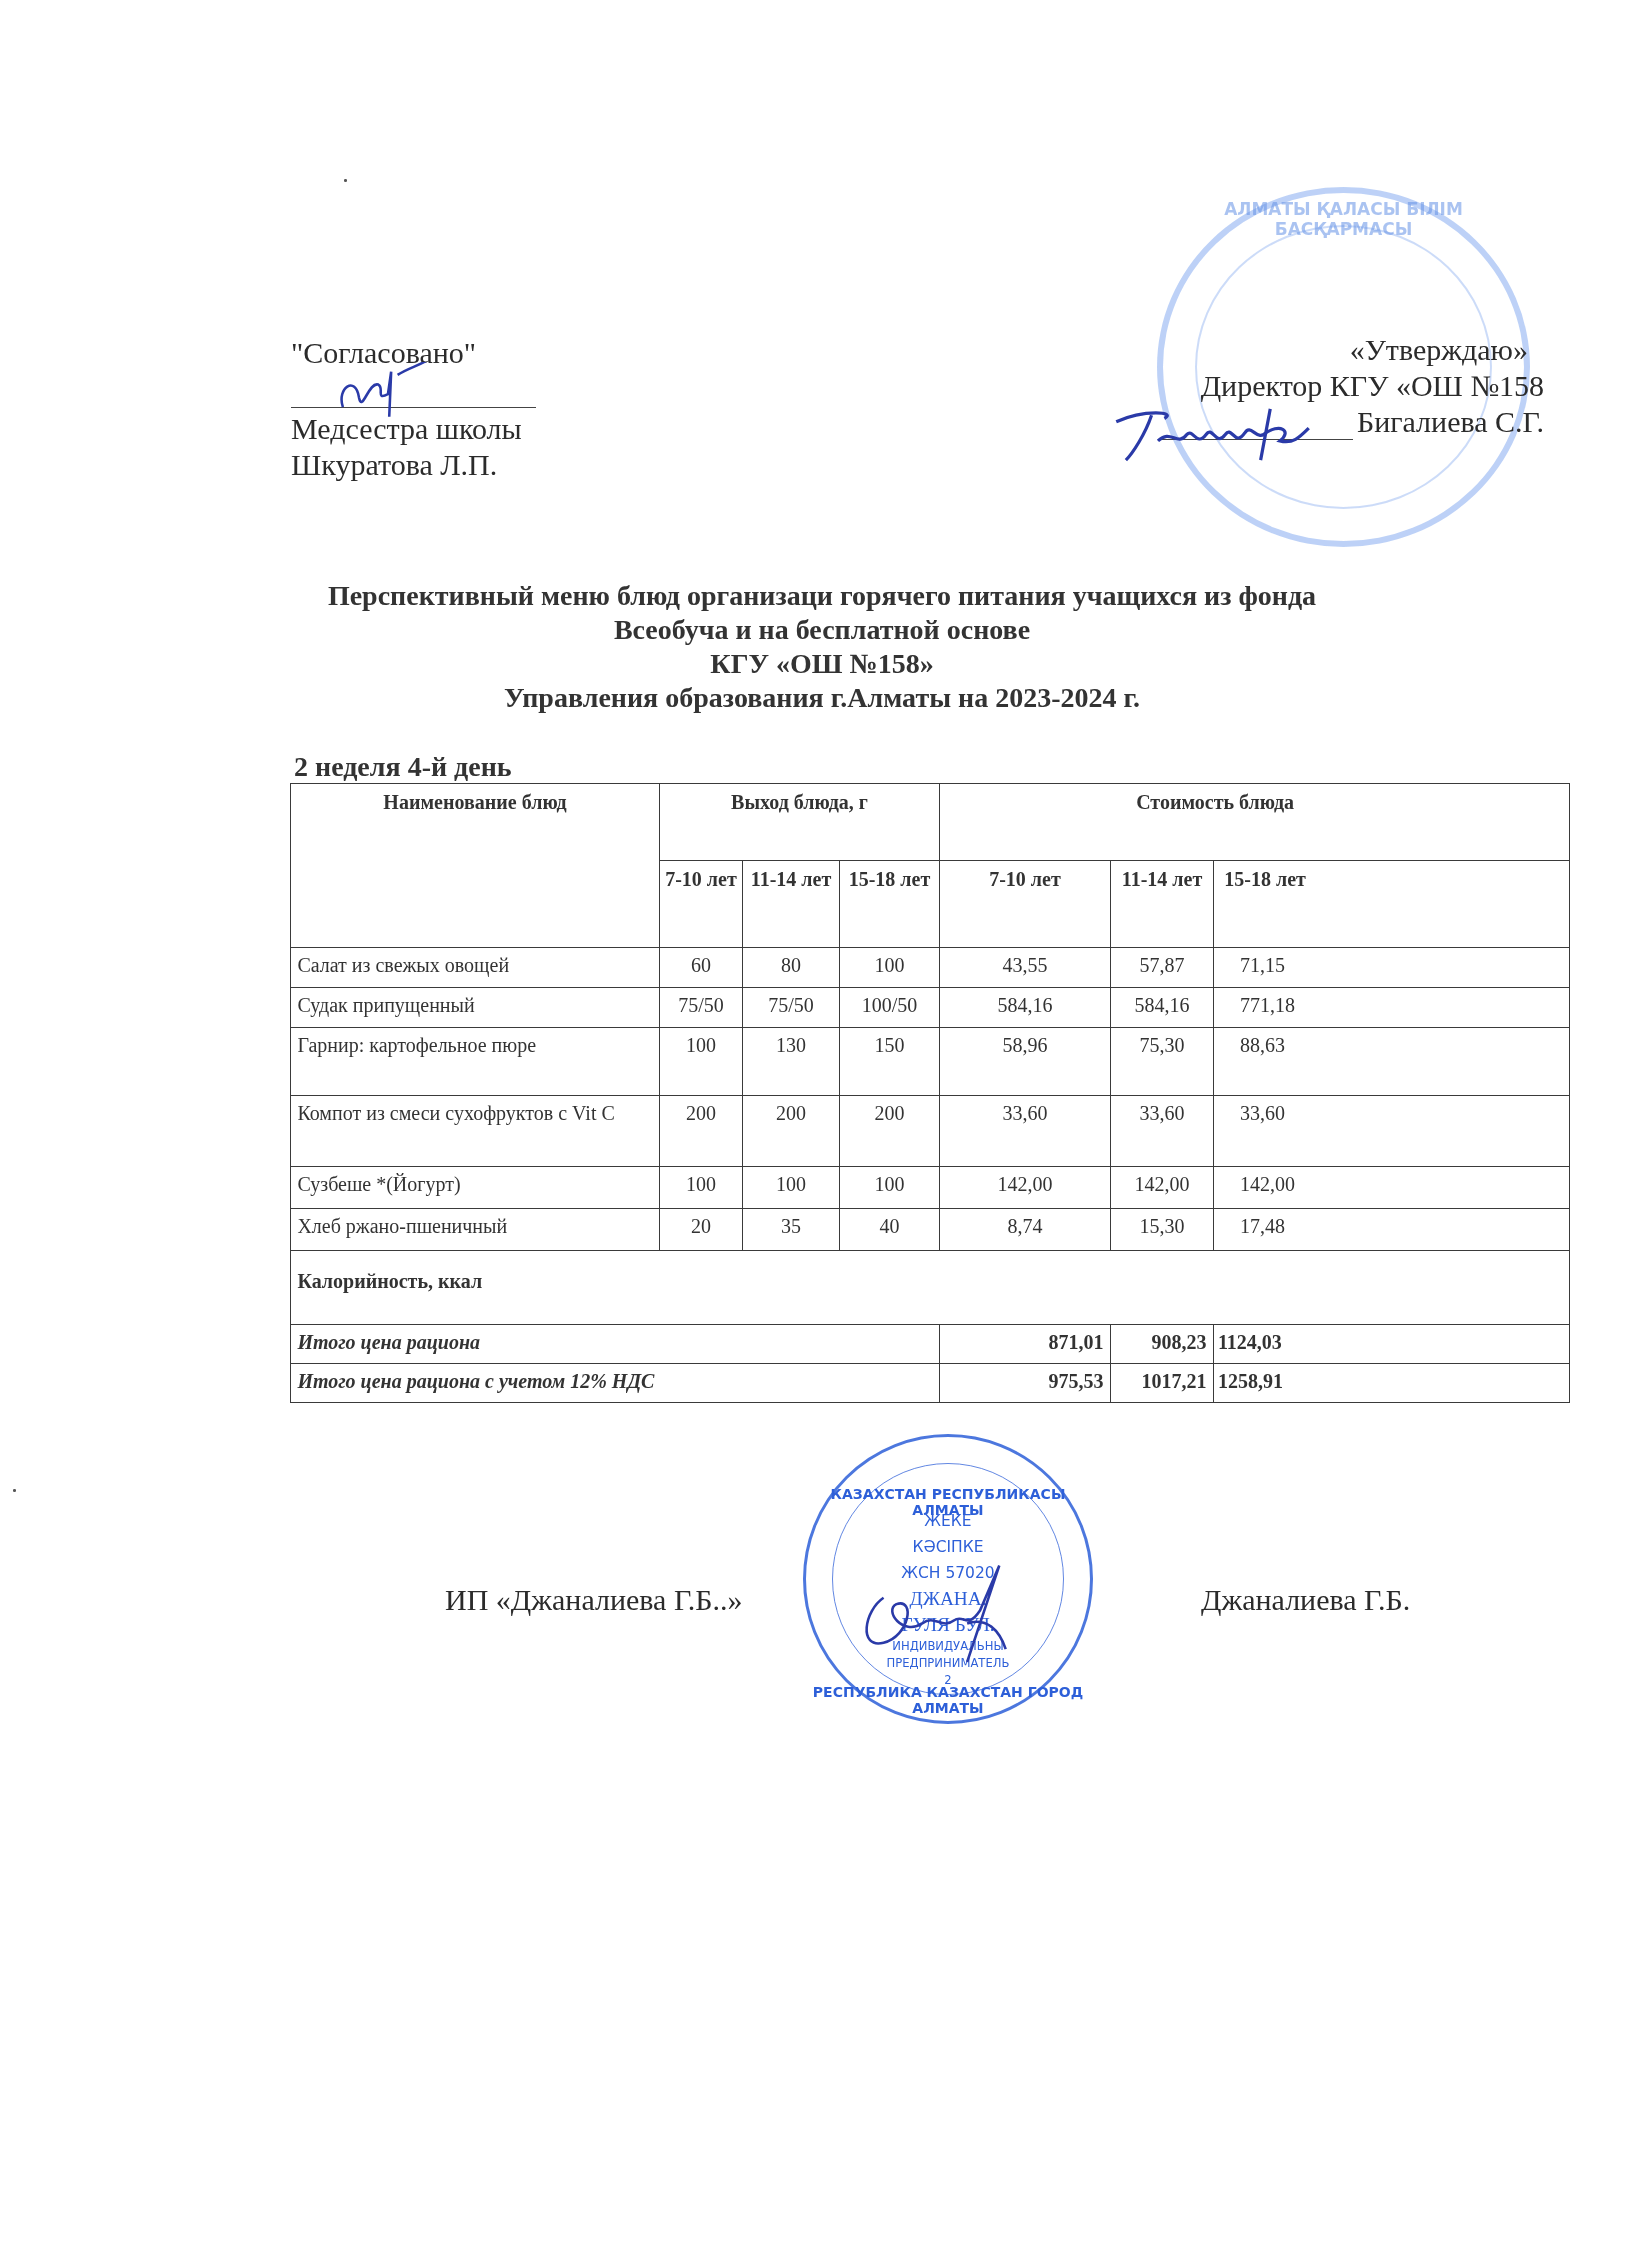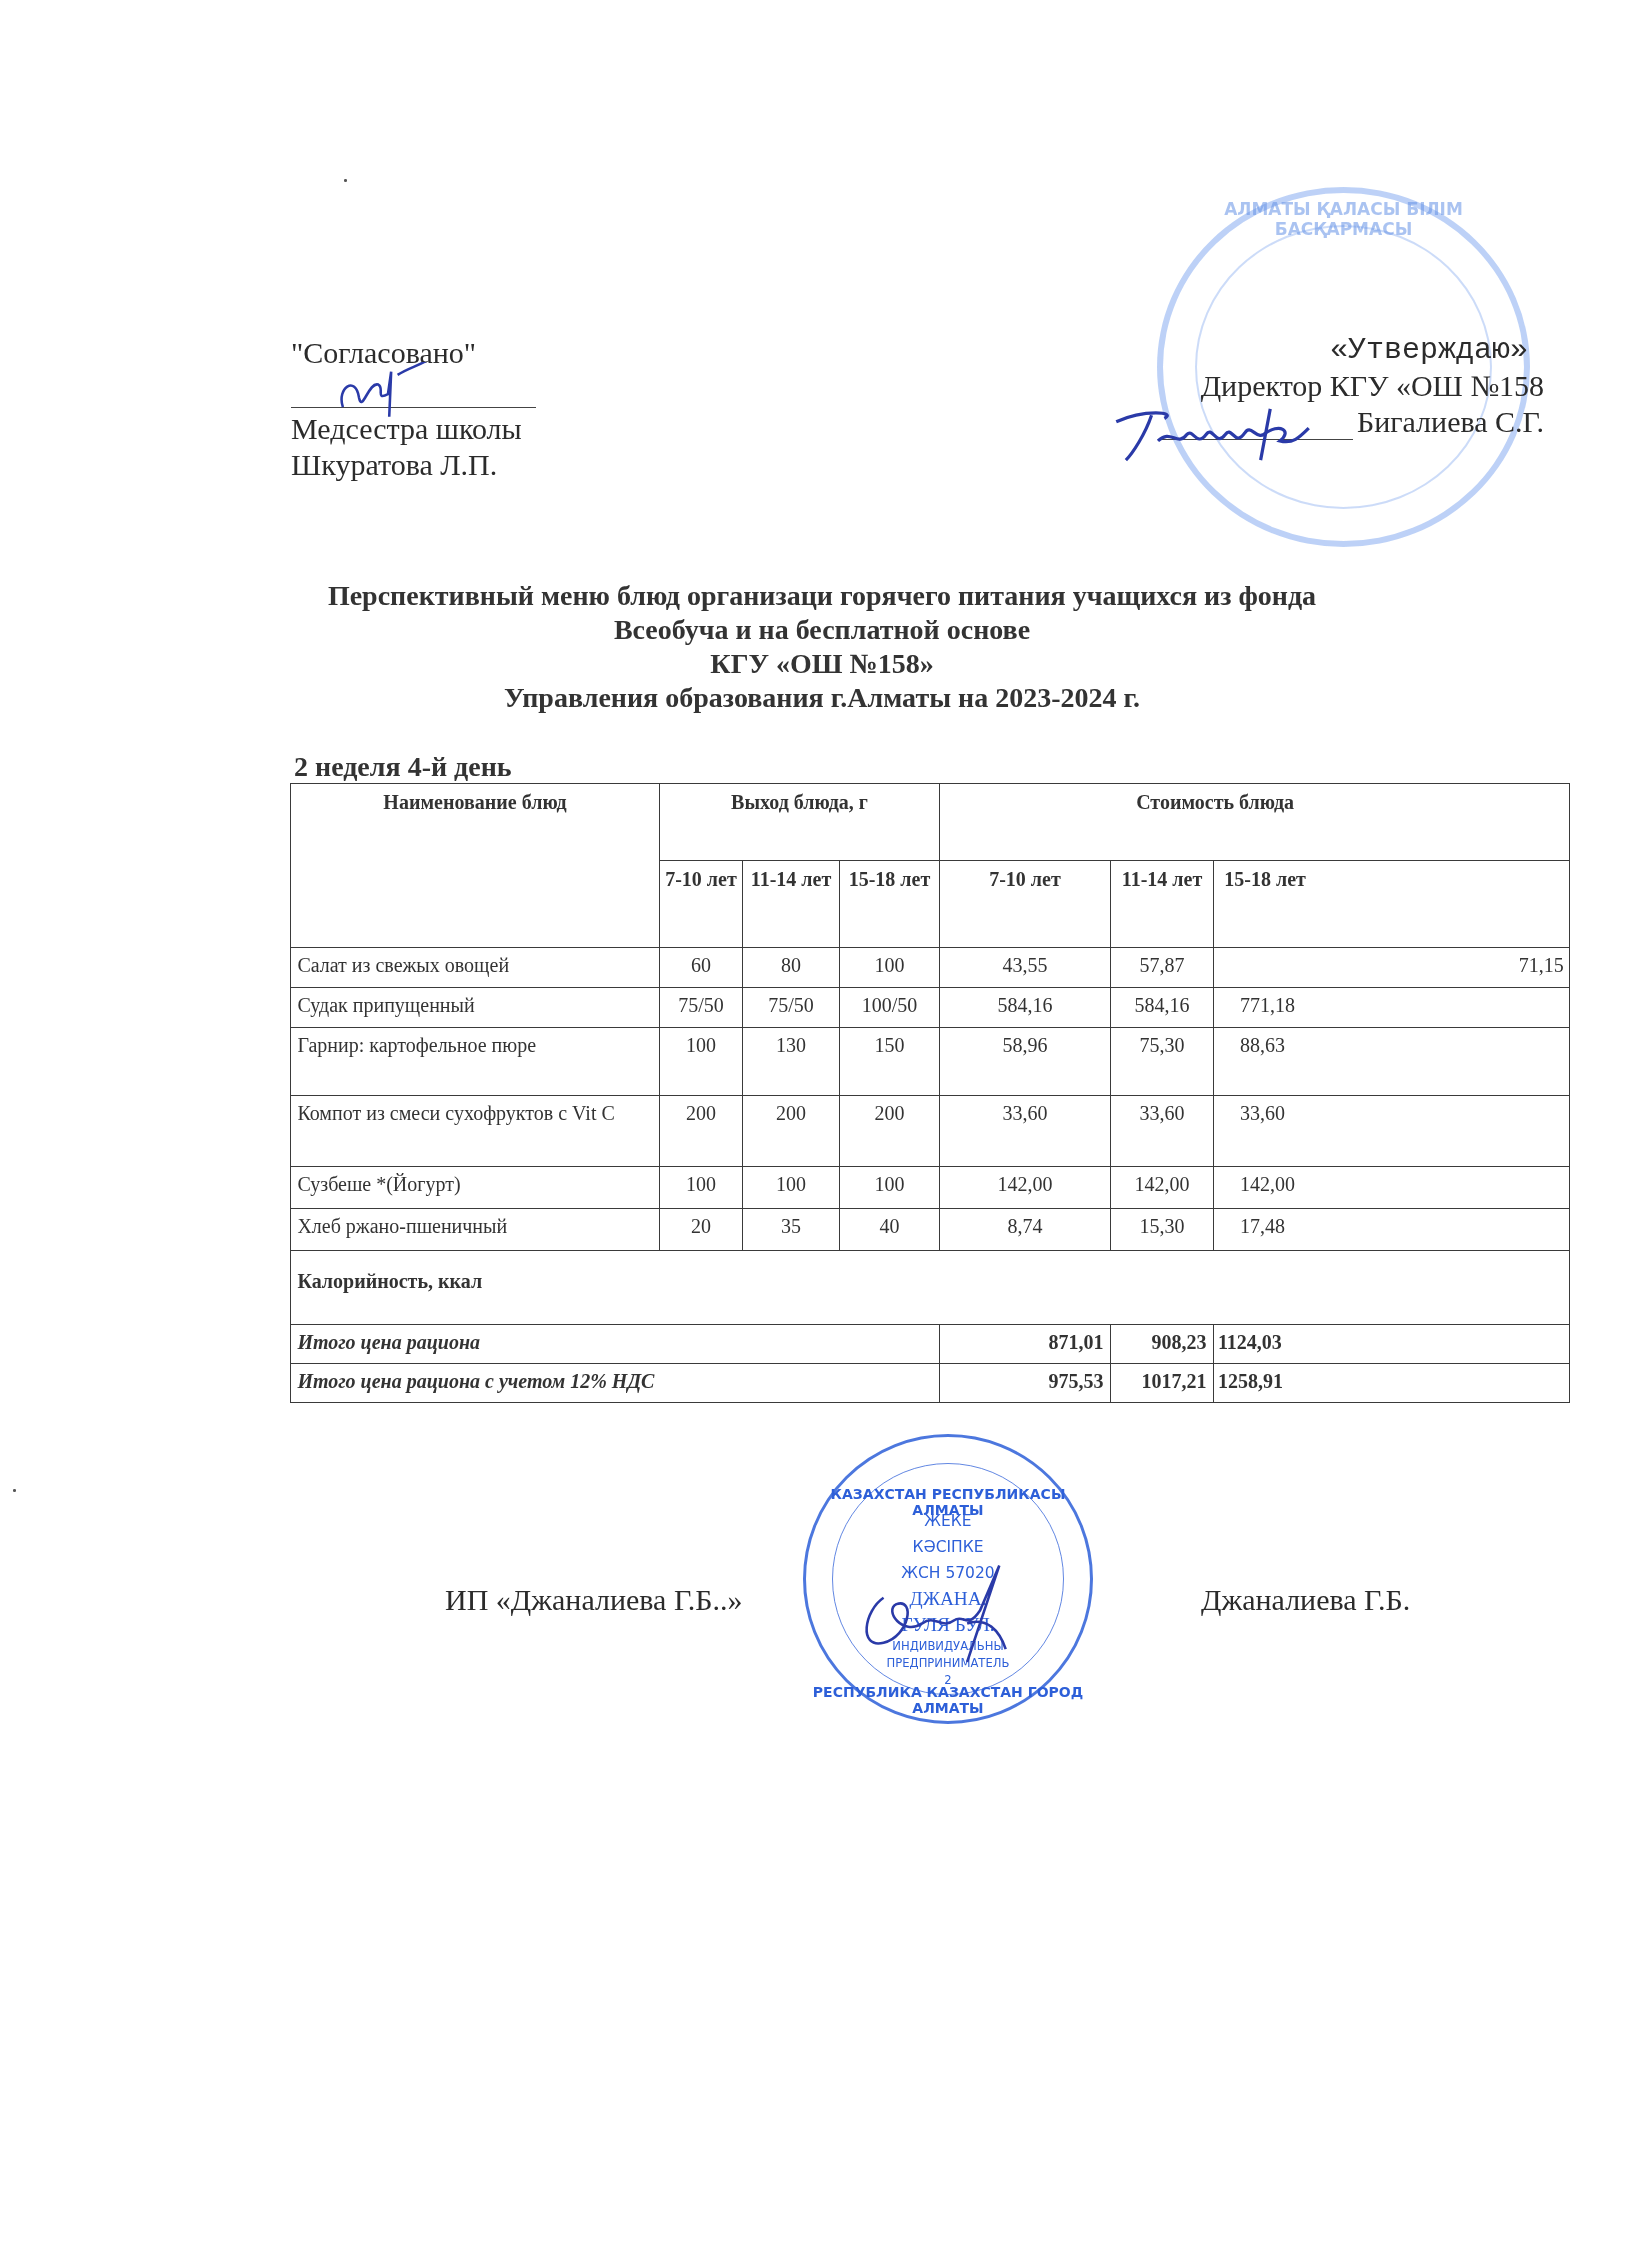--- a/index.html
+++ b/index.html
@@ -78,21 +78,21 @@
   <div class="line">
     <svg class="sig" width="103" height="58" style="left:39px;top:-19.3px;" viewBox="0 0 160 90">
       <path d="M20 70 C10 40, 40 20, 45 55 C50 80, 60 30, 75 35 C85 40, 70 60, 90 50 L95 15 L92 85 M105 20 C120 10, 140 5, 155 -5" stroke="#2a3aa8" stroke-width="4" fill="none"></path>
     </svg>
   </div>
   <div class="role">Медсестра школы</div>
   <div>Шкуратова Л.П.</div>
 </div>
 
 <div class="abs txt" id="approve" style="width:419px;">
-  <div style="padding-right:16px;font-family:Liberation Mono, monospace;">«Утверждаю»</div>
+  <div style="padding-right:16px;">«Утверждаю»</div>
   <div>Директор КГУ  «ОШ №158</div>
   <div>
     <span class="sigline"></span><span>Бигалиева С.Г.</span>
   </div>
   <svg class="sig" width="213" height="77" style="left:-19.3px;top:64px;" viewBox="0 0 330 120">
     <path d="M15 40 C60 20, 110 25, 90 35 M70 30 C60 60, 40 90, 30 100 M80 70 C100 50, 110 80, 125 60 C135 50, 140 80, 155 60 C165 45, 170 80, 185 60 C195 45, 200 80, 215 58 C225 40, 235 75, 250 55 M255 20 L240 100 M245 60 C270 40, 290 55, 270 70 C290 75, 300 65, 315 50" stroke="#2a3aa8" stroke-width="5" fill="none"></path>
   </svg>
 </div>
 
 <div class="abs" id="title">
@@ -130,21 +130,21 @@
   </tr>
   </tbody>
     <tbody id="menu-body">
       <tr style="height: 40px;">
         <td class="name">Салат из свежых овощей</td>
         <td class="num">60</td>
         <td class="num">80</td>
         <td class="num">100</td>
         <td class="num">43,55</td>
         <td class="num">57,87</td>
-        <td class="num" style="text-align: right; padding-left: 26px;">71,15</td>
+        <td class="num" style="text-align: left; padding-left: 26px;">71,15</td>
       </tr>
       <tr style="height: 40px;">
         <td class="name">Судак припущенный</td>
         <td class="num">75/50</td>
         <td class="num">75/50</td>
         <td class="num">100/50</td>
         <td class="num">584,16</td>
         <td class="num">584,16</td>
         <td class="num" style="text-align: left; padding-left: 26px;">771,18</td>
       </tr>

